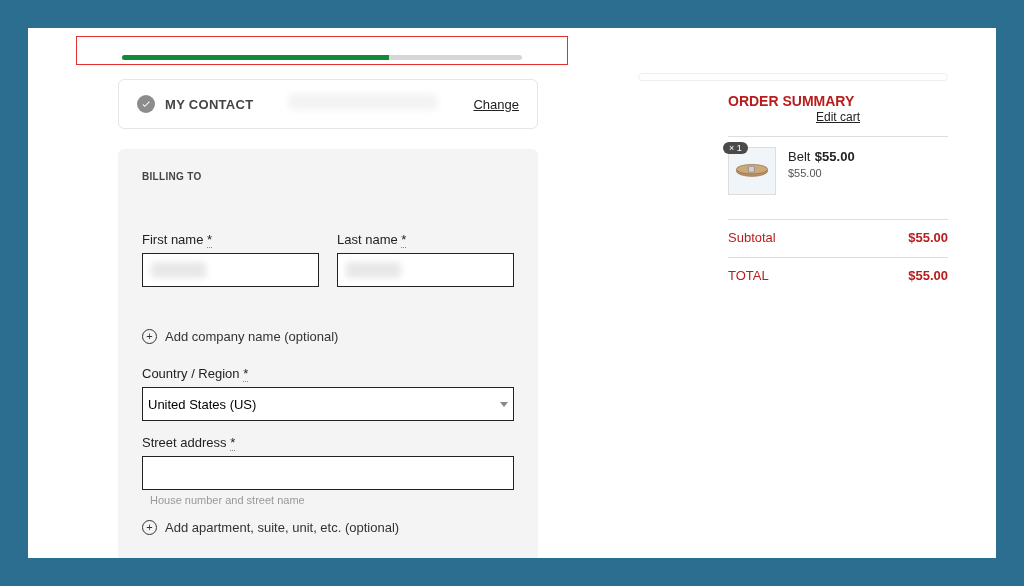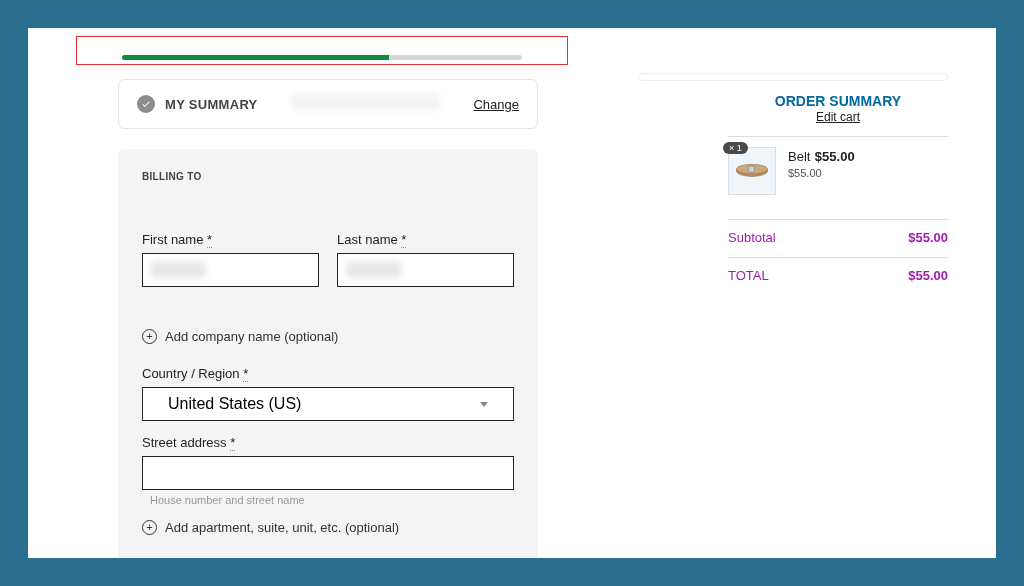--- a/index.html
+++ b/index.html
@@ -127,22 +127,22 @@
     margin-bottom: 6px;
   }
   .req {
     border-bottom: 1px dotted #888;
   }
   .field input, .field .input, .selectbox, .street-input {
     width: 100%;
     height: 34px;
     border: 1px solid #222;
     background: #fff;
-    font-size: 16px;
-    padding: 6px 25px;
+    font-size: 13px;
+    padding: 6px 5px;
   }
   .input-blur {
     position: relative;
   }
   .input-blur::after {
     content: "";
     position: absolute;
     left: 8px; top: 8px;
     width: 55px; height: 16px;
     background: #e8e8e8;
@@ -200,22 +200,22 @@
     background:#fff;
     border:1px solid #eee;
     border-radius:5px;
     margin-bottom:12px;
     margin-left:-90px;
     width:310px;
   }
   .sum-title {
     font-size: 14px;
     font-weight: 700;
-    text-align: center;
-    color: #0369a1;
+    text-align: left;
+    color: #b91c1c;
   }
   .edit-link {
     display: block;
     text-align: center;
     font-size: 12px;
     color: #222;
     text-decoration: underline;
     cursor: pointer;
     margin-top: 1px;
   }
@@ -247,21 +247,21 @@
     border-radius: 8px;
   }
   .item-name { font-size: 13px; color:#222; display:inline;margin-top:21px; }
   .item-price-main { font-size: 13px; font-weight: 700; color:#222; }
   .item-price-sub { font-size: 11px; color:#555; margin-top:2px; }
   .totals-row {
     display: flex;
     justify-content: space-between;
     font-size: 13px;
     margin-top: 10px;
-    color: #a21caf;
+    color: #b91c1c;
   }
   .totals-row .val { font-weight: 700; }
 </style>
 </head>
 <body>
 
 <div class="page">
 
   <div class="main-col">
 
@@ -270,21 +270,21 @@
         <div class="progress-fill"></div>
       </div>
     </div>
 
     <div class="card">
       <span class="check-circle">
         <svg viewBox="0 0 24 24">
             <path d="M9 16.17l-3.88-3.88L3.7 13.7 9 19l12-12-1.41-1.41z"></path>
           </svg>
       </span>
-      <span class="contact-title">MY SUMMARY</span>
+      <span class="contact-title">MY CONTACT</span>
       <span class="contact-value">
         <span class="blur-box" style="width:150px;height:16px;"></span>
       </span>
       <a class="change-link">Change</a>
     </div>
 
     <div class="form-panel">
       <div class="form-title">BILLING TO</div>
 
       <div class="row2">

